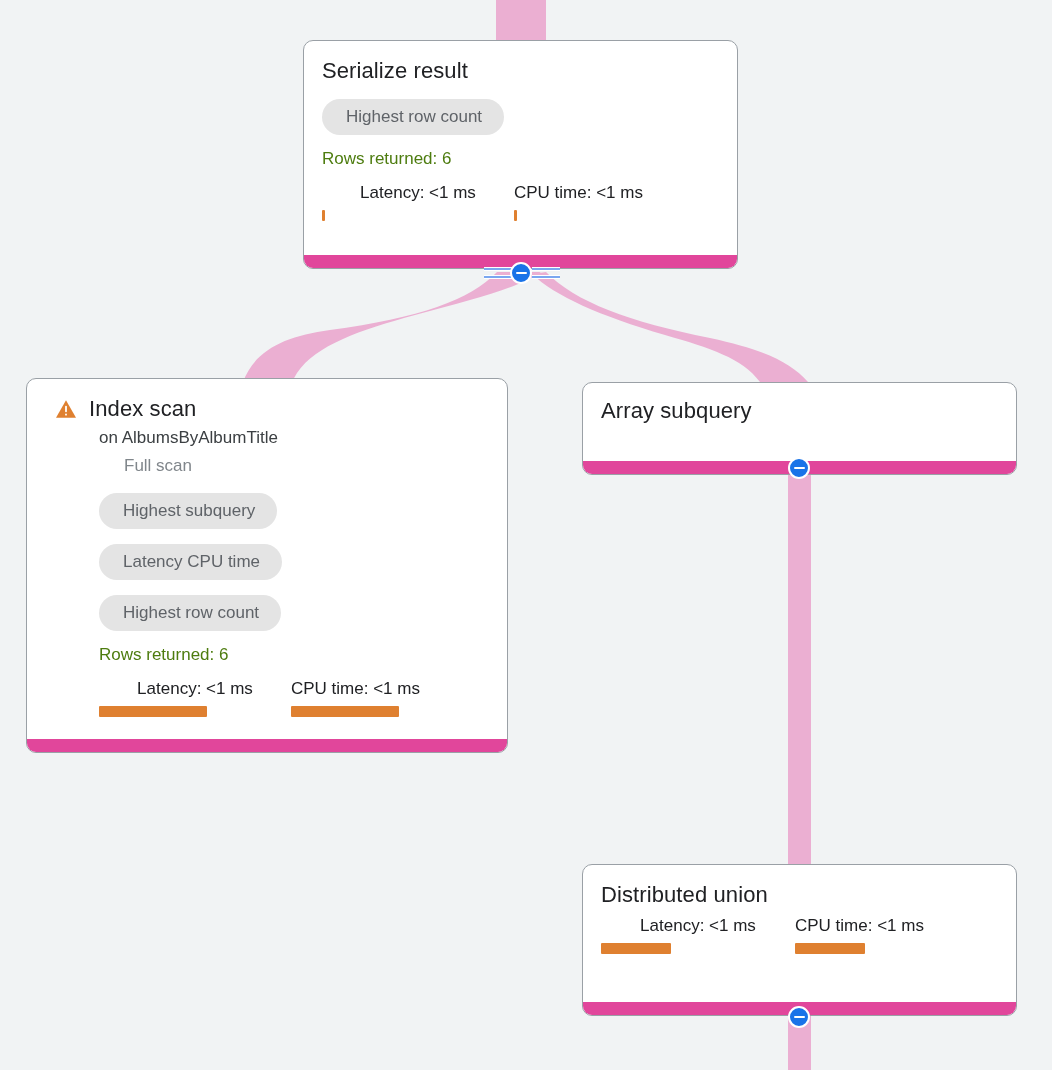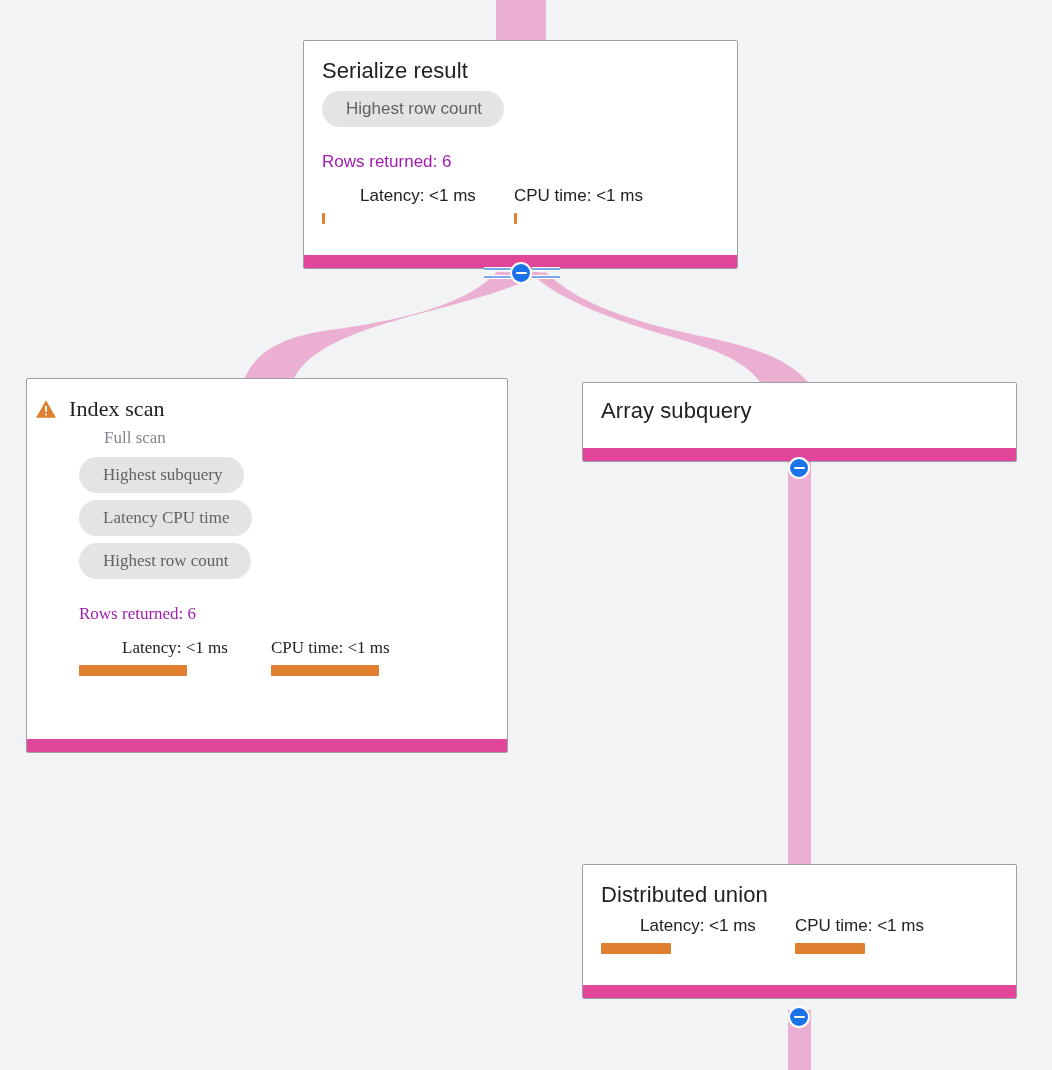--- a/index.html
+++ b/index.html
@@ -27,21 +27,21 @@
     width: 1052px;
     height: 1070px;
     pointer-events: none;
   }
 
   
   .node {
     position: absolute;
     background: #FFFFFF;
     border: 1px solid #9AA0A6;
-    border-radius: 2px;
+    border-radius: 10px;
     box-sizing: border-box;
     overflow: hidden;
     display: flex;
     flex-direction: column;
   }
   .node-body {
     flex: 1 1 auto;
     padding: 16px 18px 10px 18px;
     box-sizing: border-box;
   }
@@ -88,29 +88,29 @@
     list-style: none;
   }
   .chip {
     display: inline-block;
     background: #E4E4E4;
     color: #5F6368;
     border-radius: 999px;
     font-size: 17px;
     line-height: 20px;
     padding: 8px 22px 8px 24px;
-    margin: 0 0 7px 0;
+    margin: 8px 0 7px 0;
   }
   .chip-row { display: block; }
 
   .rows-returned {
     font-size: 17px;
-    color: #a21caf;
+    color: #4d7c0f;
     line-height: 26px;
-    margin-top: 15px;
+    margin-top: 4px;
   }
 
   .metrics {
     display: flex;
     margin-top: 10px;
   }
   .metric {
     box-sizing: border-box;
     text-align: center;
   }
@@ -225,29 +225,30 @@
     <span class="rail" style="left:0px; top:5px; width:28px;"></span>
     <span class="rail" style="left:0px; top:13px; width:28px;"></span>
     <span class="rail" style="left:48px; top:5px; width:28px;"></span>
     <span class="rail" style="left:48px; top:13px; width:28px;"></span>
   </div>
   <div class="collapse-toggle" style="left:510px; top:262px;">
     <span class="minus"></span>
   </div>
 
   <div class="node" style="left:26px; top:378px; width:482px; height:375px;">
-    <div class="node-body" style="padding-left:8px;font-family:Liberation Serif, serif;">
+    <div class="node-body" style="padding-left:28px;">
       <div class="node-title-row">
         <svg class="warn-icon" viewBox="0 0 24 22">
           <path d="M12 1.5 L23 20.5 L1 20.5 Z" fill="#DF8030"></path>
           <rect x="11" y="7.5" width="2" height="7" rx="1" fill="#FFFFFF"></rect>
           <rect x="11" y="16" width="2" height="2.2" rx="1" fill="#FFFFFF"></rect>
         </svg>
         <span class="node-title">Index scan</span>
       </div>
+      <div class="node-subtitle" style="margin-left:44px;">on AlbumsByAlbumTitle</div>
       <div class="node-subtitle muted" style="margin-left:69px;">Full scan</div>
       <ul class="chips" style="margin-left:44px;">
         <li class="chip-row">
           <span class="chip">Highest subquery</span>
         </li>
         <li class="chip-row">
           <span class="chip">Latency CPU time</span>
         </li>
         <li class="chip-row">
           <span class="chip">Highest row count</span>
@@ -261,33 +262,33 @@
         </div>
         <div class="metric">
           <div class="metric-label">CPU time: &lt;1 ms</div>
           <div class="metric-bar" style="width:108px;"></div>
         </div>
       </div>
     </div>
     <div class="node-accent"></div>
   </div>
 
-  <div class="node" style="left:582px; top:382px; width:435px; height:80px;">
+  <div class="node" style="left:582px; top:382px; width:435px; height:93px;">
     <div class="node-body" style="padding-top:14px;">
       <div class="node-title-row">
         <span class="node-title">Array subquery</span>
       </div>
     </div>
     <div class="node-accent"></div>
   </div>
   <div class="collapse-toggle" style="left:788px; top:457px;">
     <span class="minus"></span>
   </div>
 
-  <div class="node" style="left:582px; top:864px; width:435px; height:135px;">
+  <div class="node" style="left:582px; top:864px; width:435px; height:152px;">
     <div class="node-body" style="padding-top:16px;">
       <div class="node-title-row">
         <span class="node-title">Distributed union</span>
       </div>
       <div class="metrics" style="margin-top:6px;">
         <div class="metric" style="width:194px;">
           <div class="metric-label">Latency: &lt;1 ms</div>
           <div class="metric-bar" style="width:70px;"></div>
         </div>
         <div class="metric">

